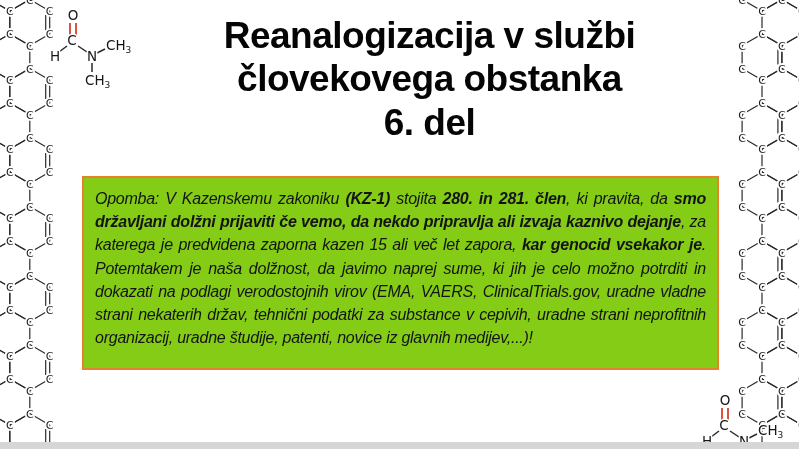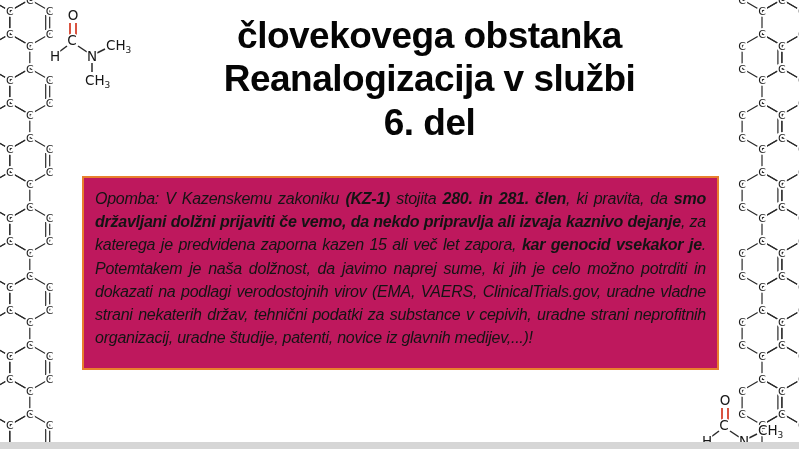--- a/index.html
+++ b/index.html
@@ -11,21 +11,21 @@
   .atom{font-family:"DejaVu Sans",sans-serif;font-size:11px;fill:#1c1c1c;
         paint-order:stroke;stroke:#ffffff;stroke-width:3.5px;stroke-linejoin:round;}
   .atom-big{font-family:"DejaVu Sans",sans-serif;font-size:13.5px;fill:#161616;
         paint-order:stroke;stroke:#ffffff;stroke-width:3px;stroke-linejoin:round;}
   .title{
     position:absolute;left:130px;right:70px;top:14px;text-align:center;
     font-weight:bold;font-size:37px;line-height:1.17;color:#050505;letter-spacing:-0.5px;
   }
   .note{
     position:absolute;left:82px;top:176px;width:637px;box-sizing:border-box;
-    min-height:194px;border:2px solid #e8802d;background:#be185d;
+    min-height:194px;border:2px solid #e8802d;background:#84cc16;
     padding:9px 11px;font-style:italic;font-size:16px;letter-spacing:-0.25px;
     line-height:1.45;color:#141414;text-align:justify;
   }
   .note b{font-weight:bold;}
   .bottom-bar{position:absolute;left:0;right:0;bottom:0;height:7px;background:#d6d6d6;}
 </style>
 </head>
 <body>
 
 <svg id="decor" viewBox="0 0 799 449" xmlns="http://www.w3.org/2000/svg">
@@ -507,22 +507,22 @@
       <text x="725" y="405" text-anchor="middle" class="atom-big" fill="#cc1a00">O</text>
       <text x="724" y="430" text-anchor="middle" class="atom-big">C</text>
       <text x="707" y="446" text-anchor="middle" class="atom-big">H</text>
       <text x="744" y="446" text-anchor="middle" class="atom-big">N</text>
       <text x="758" y="435" text-anchor="start" class="atom-big">CH<tspan dy="3" font-size="9">3</tspan></text>
       <text x="737" y="470" text-anchor="start" class="atom-big">CH<tspan dy="3" font-size="9">3</tspan></text>
     </g>
 </svg>
 
 <div class="title">
+  <div>Reanalogizacija v službi</div>
   <div>človekovega obstanka</div>
-  <div>Reanalogizacija v službi</div>
   <div>6. del</div>
 </div>
 
 <div class="note" id="note-box" style="border-color: rgb(232, 128, 45);">
   <span><span>Opomba: V Kazenskemu zakoniku </span><b>(KZ-1)</b><span> stojita </span><b>280. in 281. člen</b><span>, ki pravita, da </span><b>smo državljani dolžni prijaviti če vemo, da nekdo pripravlja ali izvaja kaznivo dejanje</b><span>, za katerega je predvidena zaporna kazen 15 ali več let zapora, </span><b>kar genocid vsekakor je</b><span>. Potemtakem je naša dolžnost, da javimo naprej sume, ki jih je celo možno potrditi in dokazati na podlagi verodostojnih virov (EMA, VAERS, ClinicalTrials.gov, uradne vladne strani nekaterih držav, tehnični podatki za substance v cepivih, uradne strani neprofitnih organizacij, uradne študije, patenti, novice iz glavnih medijev,...)!</span></span>
 </div>
 
 <div class="bottom-bar" id="bottom-bar" style="background: rgb(214, 214, 214);"></div>
 
 </body></html>

